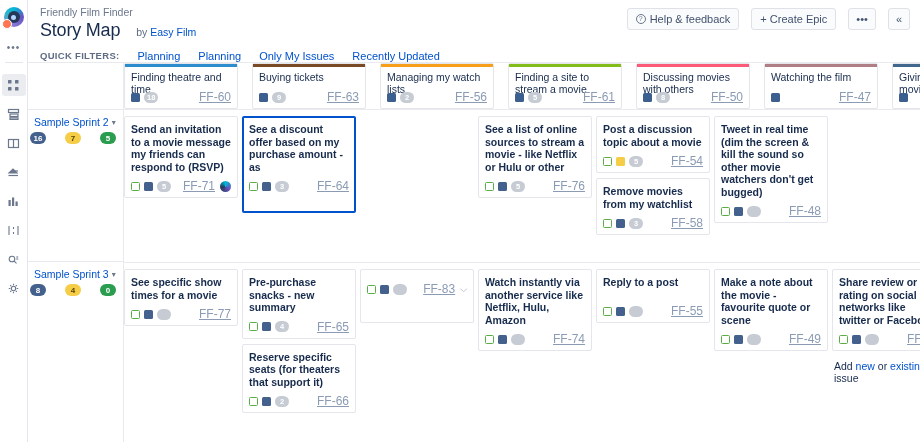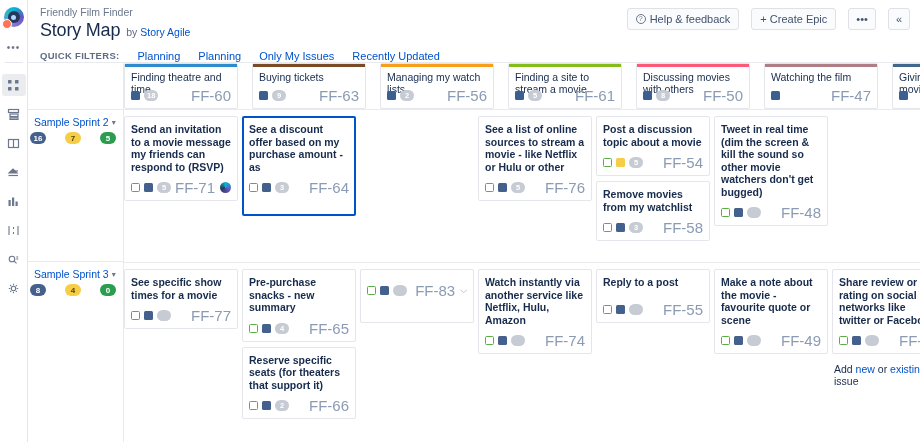--- a/index.html
+++ b/index.html
@@ -42,21 +42,21 @@
     border-radius: 3px;
   }
   .rail-icon.sel { background: #ebecf0; }
   .rail-icon svg { display: block; }
 
   
   .main { flex: 1; height: 442px; display: flex; flex-direction: column; min-width: 0; }
 
   .header { padding: 6px 10px 0 12px; position: relative; height: 62px; flex: 0 0 62px; }
   .crumb { font-size: 10.5px; color: #6b778c; line-height: 13px; }
-  .title-row { display: flex; align-items: baseline; gap: 6px; margin-top: 1px; }
+  .title-row { display: flex; align-items: baseline; gap: 16px; margin-top: 1px; }
   .title { font-size: 18px; font-weight: 500; color: #172b4d; letter-spacing: -.2px; }
   .byline { font-size: 10.5px; color: #5e6c84; }
   .byline a { color: #0052cc; text-decoration: none; }
   .filters { display: flex; align-items: flex-start; gap: 18px; margin-top: 9px; }
   .filters-label { font-size: 9.5px; font-weight: 700; color: #5e6c84; letter-spacing: .3px; }
   .filter-link { font-size: 11px; color: #0052cc; cursor: pointer; }
 
   .hdr-actions { position: absolute; right: 10px; top: 8px; display: flex; gap: 12px; align-items: center; }
   .btn {
     height: 22px; border: 1px solid #dfe1e6; background: #fafbfc; border-radius: 3px;
@@ -87,21 +87,21 @@
   .sq.blue { background: #3b5f8f; }
   .sq.green { background: #fff; border: 1.6px solid #5aac44; }
   .sq.yellow { background: #f5cd47; }
   .sq.navy { background: #44618d; }
   .pill {
     margin-left: 4px; min-width: 14px; height: 11px; border-radius: 6px; background: #c6cbd4;
     font-size: 7.5px; color: #fff; display: flex; align-items: center; justify-content: center;
     padding: 0 3px; font-weight: 600;
   }
   .pill.empty { background: #c6cbd4; }
-  .key { margin-left: auto; font-size: 15px; color: #8b9bb4; }
+  .key { margin-left: auto; font-size: 12px; color: #8b9bb4; text-decoration: underline; }
 
   
   .row { display: flex; border-top: 1px solid #e8eaee; }
   .sprint-cell { width: 96px; flex: 0 0 96px; border-right: 1px solid #e8eaee; padding: 6px 8px 0 6px; }
   .sprint-name-row { display: flex; align-items: center; gap: 3px; }
   .sprint-name { font-size: 10.5px; color: #0052cc; cursor: pointer; }
   .chev { font-size: 8px; color: #6b778c; }
   .sprint-badges { display: flex; gap: 19px; justify-content: flex-end; margin-top: 4px; }
   .badge {
     min-width: 16px; height: 12px; border-radius: 7px; color: #fff;
@@ -223,21 +223,21 @@
     </div>
   </div>
 
   <div class="main">
 
     <div class="header">
       <div class="crumb">Friendly Film Finder</div>
       <div class="title-row">
         <div class="title">Story Map</div>
         <div class="byline">
-          <span>by </span><a>Story Agile</a>
+          <span>by </span><a>Easy Film</a>
         </div>
       </div>
       <div class="filters">
         <span class="filters-label">QUICK FILTERS:</span>
         <span class="filter-link">Planning</span>
         <span class="filter-link">Planning</span>
         <span class="filter-link">Only My Issues</span>
         <span class="filter-link">Recently Updated</span>
       </div>
 

